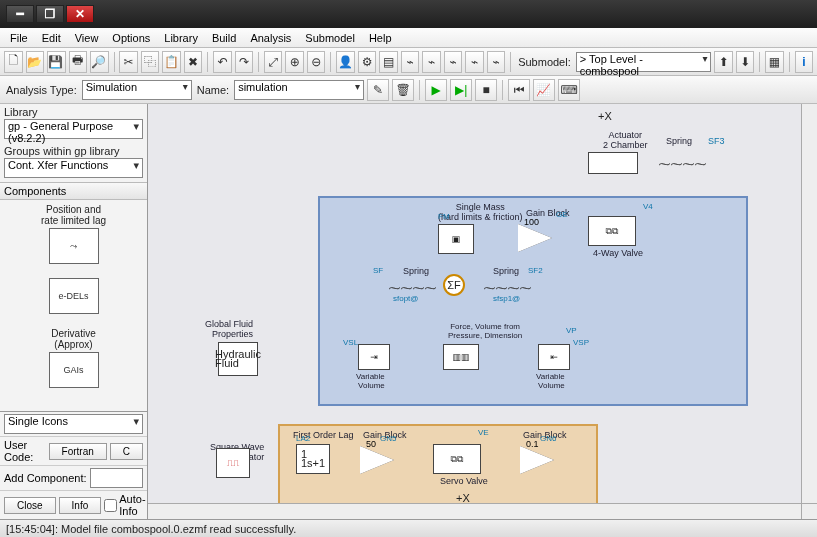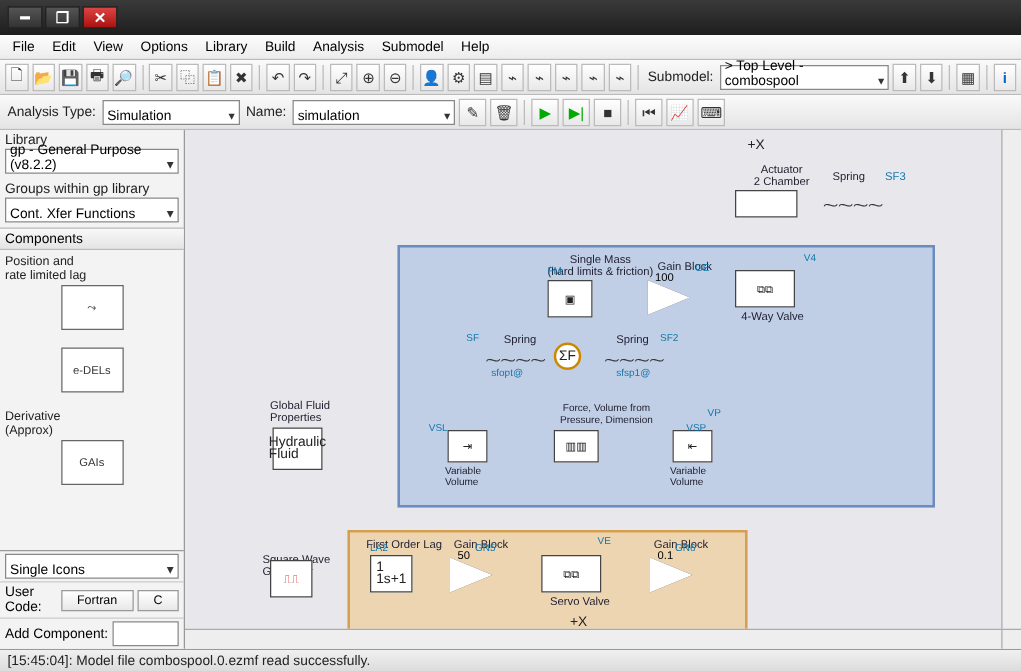--- a/index.html
+++ b/index.html
@@ -15,48 +15,48 @@
 
 .menubar { height: 20px; background: linear-gradient(#fdfdfd,#ececec); border-bottom: 1px solid #bbb; display: flex; align-items: center; padding: 0 4px; gap: 2px; }
 .menuitem { padding: 2px 6px; cursor: default; }
 
 
 .toolbar { height: 28px; background: linear-gradient(#fafafa,#e4e4e4); border-bottom: 1px solid #bbb; display: flex; align-items: center; padding: 0 4px; gap: 3px; }
 .tbtn { width: 22px; height: 22px; border: 1px solid #bbb; background: linear-gradient(#fff,#e8e8e8); display: flex; align-items: center; justify-content: center; font-size: 12px; color: #333; }
 .tsep { width: 1px; height: 20px; background: #bbb; margin: 0 2px; }
 .tlabel { font-size: 11px; color: #222; padding: 0 2px; }
 .tinput { height: 20px; border: 1px solid #888; background: #fff; padding: 0 3px; font-size: 11px; }
-.tselect { height: 20px; border: 1px solid #888; background: #fff; padding: 0 16px 0 3px; font-size: 11px; position: relative; display: inline-flex; align-items: flex-end; }
+.tselect { height: 20px; border: 1px solid #888; background: #fff; padding: 0 16px 0 3px; font-size: 11px; position: relative; display: inline-flex; align-items: flex-start; }
 .tselect::after { content: "▾"; position: absolute; right: 3px; color: #333; font-size: 10px; }
 
 
 .main { display: flex; height: calc(100% - 28px - 20px - 28px - 28px - 18px); }
 .sidebar { width: 148px; background: #f3f3f3; border-right: 1px solid #999; display: flex; flex-direction: column; }
 .panel-label { font-size: 11px; padding: 2px 4px 0 4px; color: #222; }
-.panel-select { margin: 1px 4px 4px 4px; height: 20px; border: 1px solid #888; background: #fff; padding: 0 16px 0 3px; position: relative; display: flex; align-items: flex-end; font-size: 11px; }
+.panel-select { margin: 1px 4px 4px 4px; height: 20px; border: 1px solid #888; background: #fff; padding: 0 16px 0 3px; position: relative; display: flex; align-items: flex-start; font-size: 11px; }
 .panel-select::after { content: "▾"; position: absolute; right: 3px; color: #333; }
 .panel-header { background: linear-gradient(#f8f8f8,#e4e4e4); border-top: 1px solid #bbb; border-bottom: 1px solid #bbb; padding: 2px 4px; font-size: 11px; }
 .comp-list { flex: 1; overflow-y: auto; padding: 4px; }
 .comp-item { margin-bottom: 14px; }
-.comp-name { font-size: 10px; margin-bottom: 2px; color: #222; line-height: 11px; }
+.comp-name { font-size: 10px; text-align: center; margin-bottom: 2px; color: #222; line-height: 11px; }
 .comp-box { width: 50px; height: 36px; margin: 0 auto; border: 1px solid #666; background: #fff; display: flex; align-items: center; justify-content: center; font-size: 9px; color: #333; }
 .sidebar-bottom { border-top: 1px solid #999; }
 .sbrow { display: flex; align-items: center; padding: 2px 4px; gap: 3px; border-top: 1px solid #ccc; font-size: 10px; }
 .sbbtn { border: 1px solid #999; background: linear-gradient(#fff,#e8e8e8); padding: 2px 12px; font-size: 10px; }
 
 
 .canvas { flex: 1; background: #e8e8ec; position: relative; overflow: auto; }
 .canvas-inner { position: relative; width: 100%; height: 100%; }
 
 
 .region { position: absolute; border: 2px solid; }
 .region.blue { border-color: #6a8cc0; background: rgba(160,185,225,.55); }
 .region.orange { border-color: #d4a050; background: rgba(240,200,140,.6); }
 .blk { position: absolute; border: 1px solid #444; background: #fff; display: flex; align-items: center; justify-content: center; font-size: 9px; color: #222; }
-.blk-label { position: absolute; font-size: 9px; color: #223; text-align: left; white-space: nowrap; }
+.blk-label { position: absolute; font-size: 9px; color: #223; text-align: right; white-space: nowrap; }
 .tri { position: absolute; width: 0; height: 0; }
 .gain { border-top: 14px solid transparent; border-bottom: 14px solid transparent; border-left: 34px solid #fff; filter: drop-shadow(0 0 0.5px #333); }
 .gain-wrap { position: absolute; }
 .gain-wrap .glabel { position: absolute; left: 6px; top: -7px; font-size: 9px; }
 .spring { position: absolute; font-family: monospace; font-size: 13px; letter-spacing: -1px; color: #333; }
 .axis-label { position: absolute; font-size: 11px; color: #222; }
 
 
 .statusbar { height: 18px; background: linear-gradient(#f0f0f0,#dcdcdc); border-top: 1px solid #999; display: flex; align-items: center; padding: 0 6px; font-size: 11px; color: #222; }
 
@@ -183,20 +183,28 @@
         </div>
       <div class="sbrow">
         <span>User Code:</span>
         <span class="sbbtn">Fortran</span>
         <span class="sbbtn">C</span>
       </div>
       <div class="sbrow">
         <span>Add Component:</span>
         <input class="tinput" style="flex: 1 1 0%; width: 50px;">
       </div>
+      <div class="sbrow">
+        <span class="sbbtn">Close</span>
+        <span class="sbbtn">Info</span>
+        <label style="display:flex;align-items:center;gap:2px">
+            <input type="checkbox" style=""> 
+            <span>Auto-Info</span>
+          </label>
+      </div>
     </div>
   </div>
 
   <div class="canvas">
     <div class="canvas-inner">
 
       <div class="axis-label" style="left:450px;top:6px">+X</div>
 
       <div class="blk-label" style="left:455px;top:26px;white-space:pre-line;text-align:center">Actuator
 2 Chamber</div>
@@ -242,24 +250,24 @@
       <div class="blk-label" style="left:195px;top:234px;color:#17a;font-size:8px">VSL</div>
       <div class="blk" style="left:210px;top:240px;width:32px;height:26px">⇥</div>
       <div class="blk-label" style="left:208px;top:268px;white-space:pre-line;font-size:8px">Variable
 Volume</div>
 
       <div class="blk" style="left:295px;top:240px;width:36px;height:26px">▥▥</div>
 
       <div class="blk" style="left:390px;top:240px;width:32px;height:26px">⇤</div>
       <div class="blk-label" style="left:388px;top:268px;white-space:pre-line;font-size:8px">Variable
 Volume</div>
-      <div class="blk-label" style="left:401px;top:234px;color:#17a;font-size:8px">VSP</div>
+      <div class="blk-label" style="left:425px;top:234px;color:#17a;font-size:8px">VSP</div>
       <div class="blk-label" style="left:418px;top:222px;color:#17a;font-size:8px">VP</div>
 
-      <div class="blk-label" style="left:68px;top:215px;white-space:pre-line">Global Fluid
+      <div class="blk-label" style="left:57px;top:215px;white-space:pre-line">Global Fluid
 Properties</div>
       <div class="blk" style="left:70px;top:238px;width:40px;height:34px;white-space:pre-line;font-size:8px;line-height:9px"><span>Hydraulic
 Fluid</span></div>
 
       <div class="region orange" style="left:130px;top:320px;width:320px;height:82px"></div>
 
       <div class="blk-label" style="left:62px;top:338px;white-space:pre-line">Square Wave
 Generator</div>
       <div class="blk" style="left:68px;top:344px;width:34px;height:30px;color:#c33">⎍⎍</div>
 

